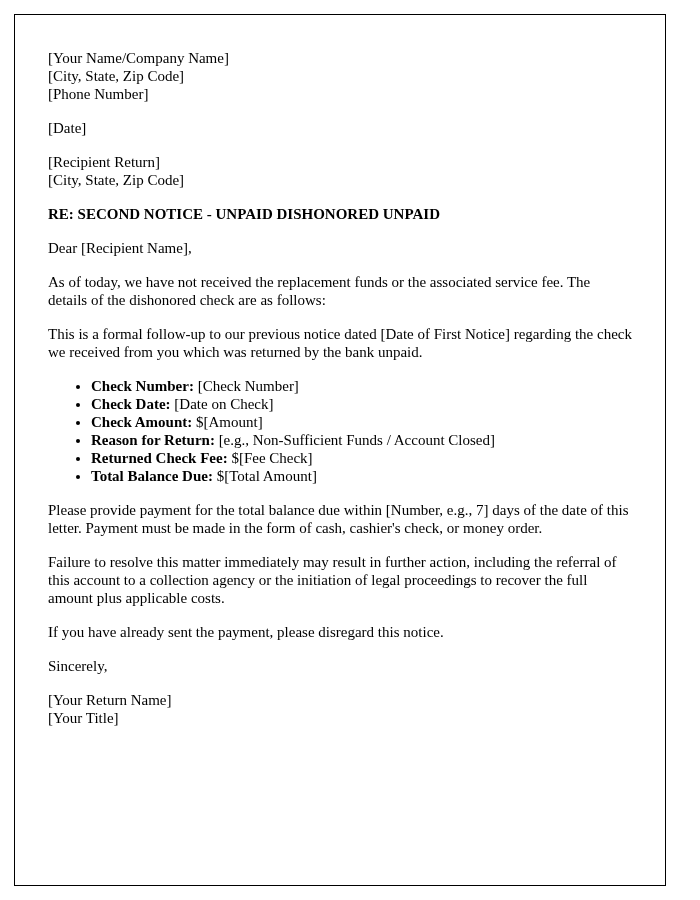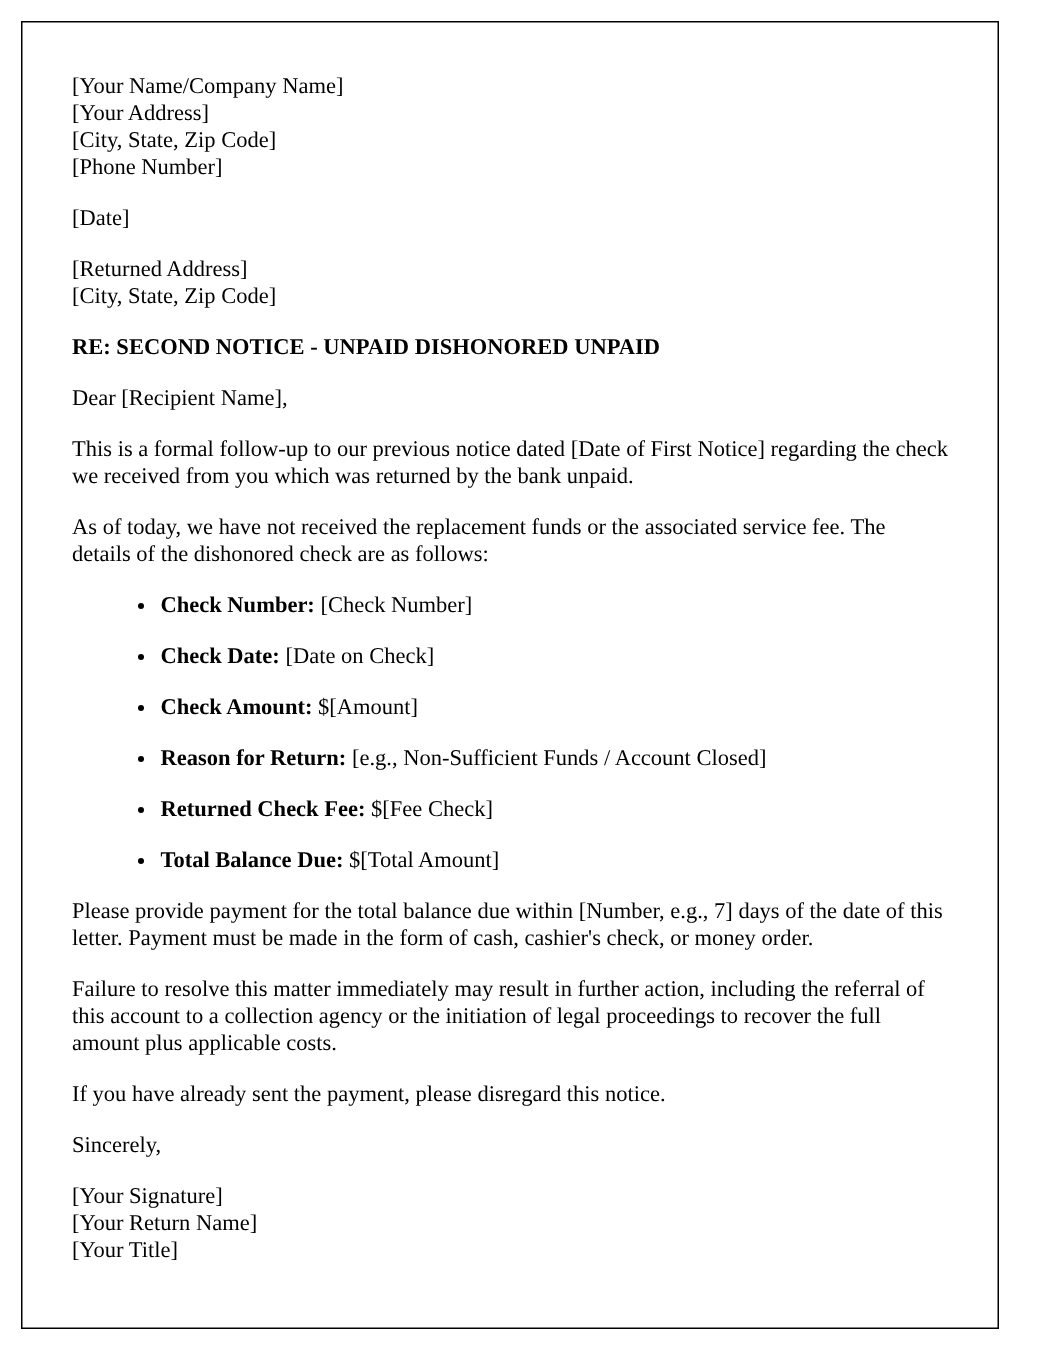--- a/index.html
+++ b/index.html
@@ -27,66 +27,64 @@
   .page > :first-child { margin-top: 0; }
   .block { margin: 16px 0; }
   .block div { margin: 0; }
   p { margin: 16px 0; }
   .subject { font-weight: bold; }
   ul.details {
     margin: 16px 0;
     padding-left: 43px;
     list-style: disc outside;
   }
-  ul.details li { margin: 16px; }
+  ul.details li { margin: 0; }
   .lbl { font-weight: bold; margin-right: 0.25em; }
 </style>
 </head>
 <body>
 
 <div class="page">
 
   <div class="block">
     <div>[Your Name/Company Name]</div>
-    <div>[Your Address]</div>
     <div>[City, State, Zip Code]</div>
     <div>[Phone Number]</div>
   </div>
 
   <div class="block">[Date]</div>
 
   <div class="block">
-    <div>[Returned Address]</div>
+    <div>[Recipient Return]</div>
     <div>[City, State, Zip Code]</div>
   </div>
 
   <p class="subject">RE: SECOND NOTICE - UNPAID DISHONORED UNPAID</p>
 
   <p>Dear [Recipient Name],</p>
 
+  <p>As of today, we have not received the replacement funds or the associated service fee. The details of the dishonored check are as follows:</p>
+
   <p>This is a formal follow-up to our previous notice dated [Date of First Notice] regarding the check we received from you which was returned by the bank unpaid.</p>
-
-  <p>As of today, we have not received the replacement funds or the associated service fee. The details of the dishonored check are as follows:</p>
 
   <ul class="details">
     <li><span class="lbl">Check Number:</span><span class="val">[Check Number]</span></li>
     <li><span class="lbl">Check Date:</span><span class="val">[Date on Check]</span></li>
     <li><span class="lbl">Check Amount:</span><span class="val">$[Amount]</span></li>
     <li><span class="lbl">Reason for Return:</span><span class="val">[e.g., Non-Sufficient Funds / Account Closed]</span></li>
     <li><span class="lbl">Returned Check Fee:</span><span class="val">$[Fee Check]</span></li>
     <li><span class="lbl">Total Balance Due:</span><span class="val">$[Total Amount]</span></li>
   </ul>
 
   <p>Please provide payment for the total balance due within [Number, e.g., 7] days of the date of this letter. Payment must be made in the form of cash, cashier's check, or money order.</p>
 
   <p>Failure to resolve this matter immediately may result in further action, including the referral of this account to a collection agency or the initiation of legal proceedings to recover the full amount plus applicable costs.</p>
 
   <p>If you have already sent the payment, please disregard this notice.</p>
 
   <p>Sincerely,</p>
 
   <div class="block">
-    <div>[Your Signature]</div>
     <div>[Your Return Name]</div>
     <div>[Your Title]</div>
   </div>
 
 </div>
 
 </body></html>

